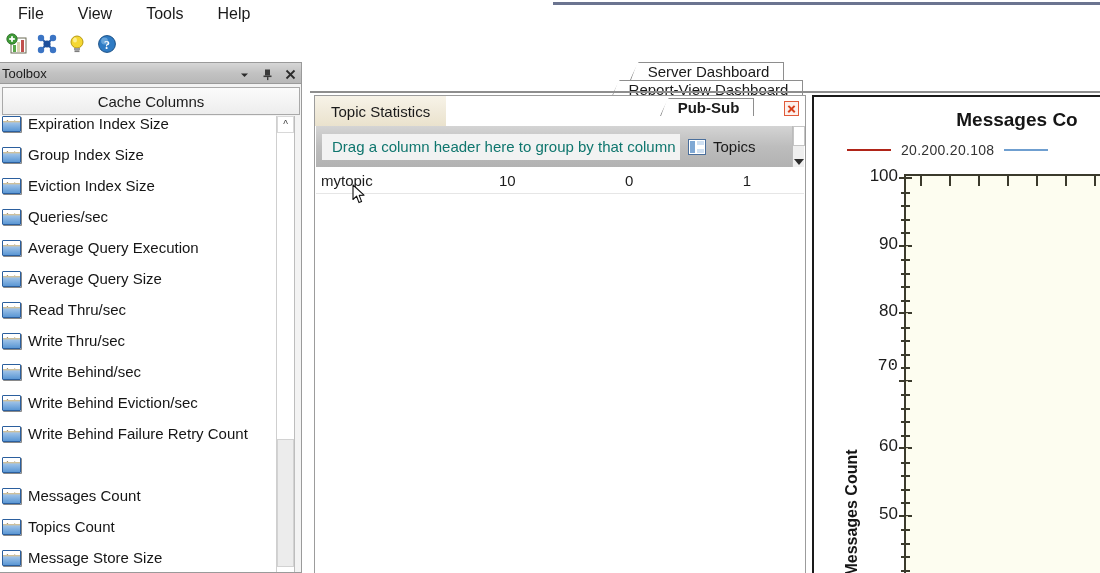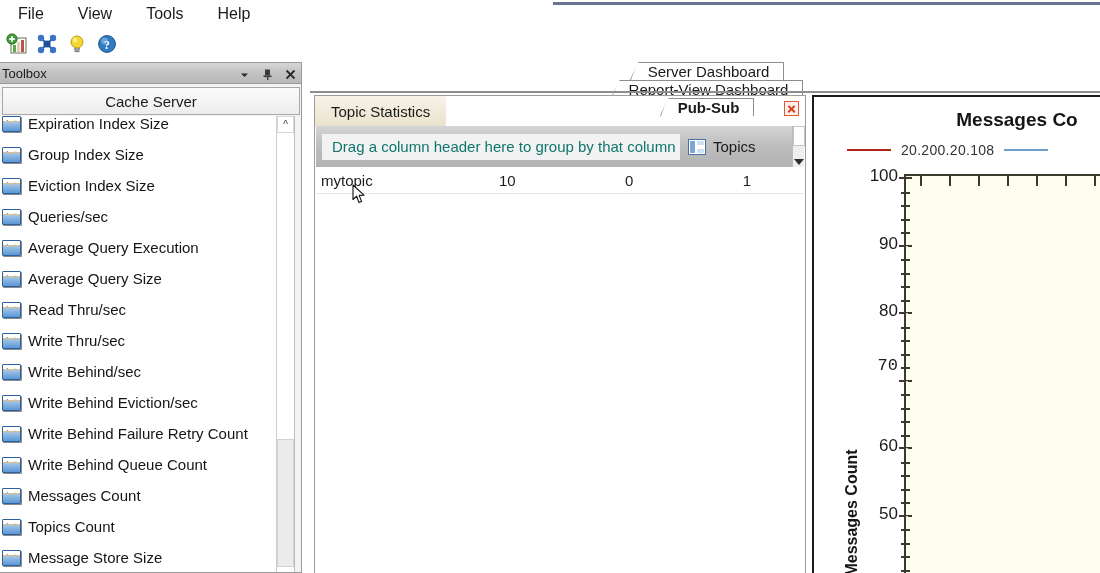--- a/index.html
+++ b/index.html
@@ -553,21 +553,21 @@
         </span>
         <span class="ctrl">
           <svg width="13" height="13" viewBox="0 0 13 13">
             <line x1="2.5" y1="2.5" x2="10.5" y2="10.5" stroke="#2b2b2b" stroke-width="1.8"></line>
             <line x1="10.5" y1="2.5" x2="2.5" y2="10.5" stroke="#2b2b2b" stroke-width="1.8"></line>
           </svg>
         </span>
       </span>
     </div>
 
-    <div class="cache-server-hdr">Cache Server</div>
+    <div class="cache-server-hdr">Cache Columns</div>
 
     <div class="tool-list" id="tool-list">
         <div class="tool-item">
           <span class="chart-icon"></span>
           <span>Expiration Index Size</span>
         </div>
         <div class="tool-item">
           <span class="chart-icon"></span>
           <span>Group Index Size</span>
         </div>
@@ -602,21 +602,20 @@
         <div class="tool-item">
           <span class="chart-icon"></span>
           <span>Write Behind Eviction/sec</span>
         </div>
         <div class="tool-item">
           <span class="chart-icon"></span>
           <span>Write Behind Failure Retry Count</span>
         </div>
         <div class="tool-item">
           <span class="chart-icon"></span>
-          <span>Write Behind Queue Count</span>
         </div>
         <div class="tool-item">
           <span class="chart-icon"></span>
           <span>Messages Count</span>
         </div>
         <div class="tool-item">
           <span class="chart-icon"></span>
           <span>Topics Count</span>
         </div>
         <div class="tool-item">

